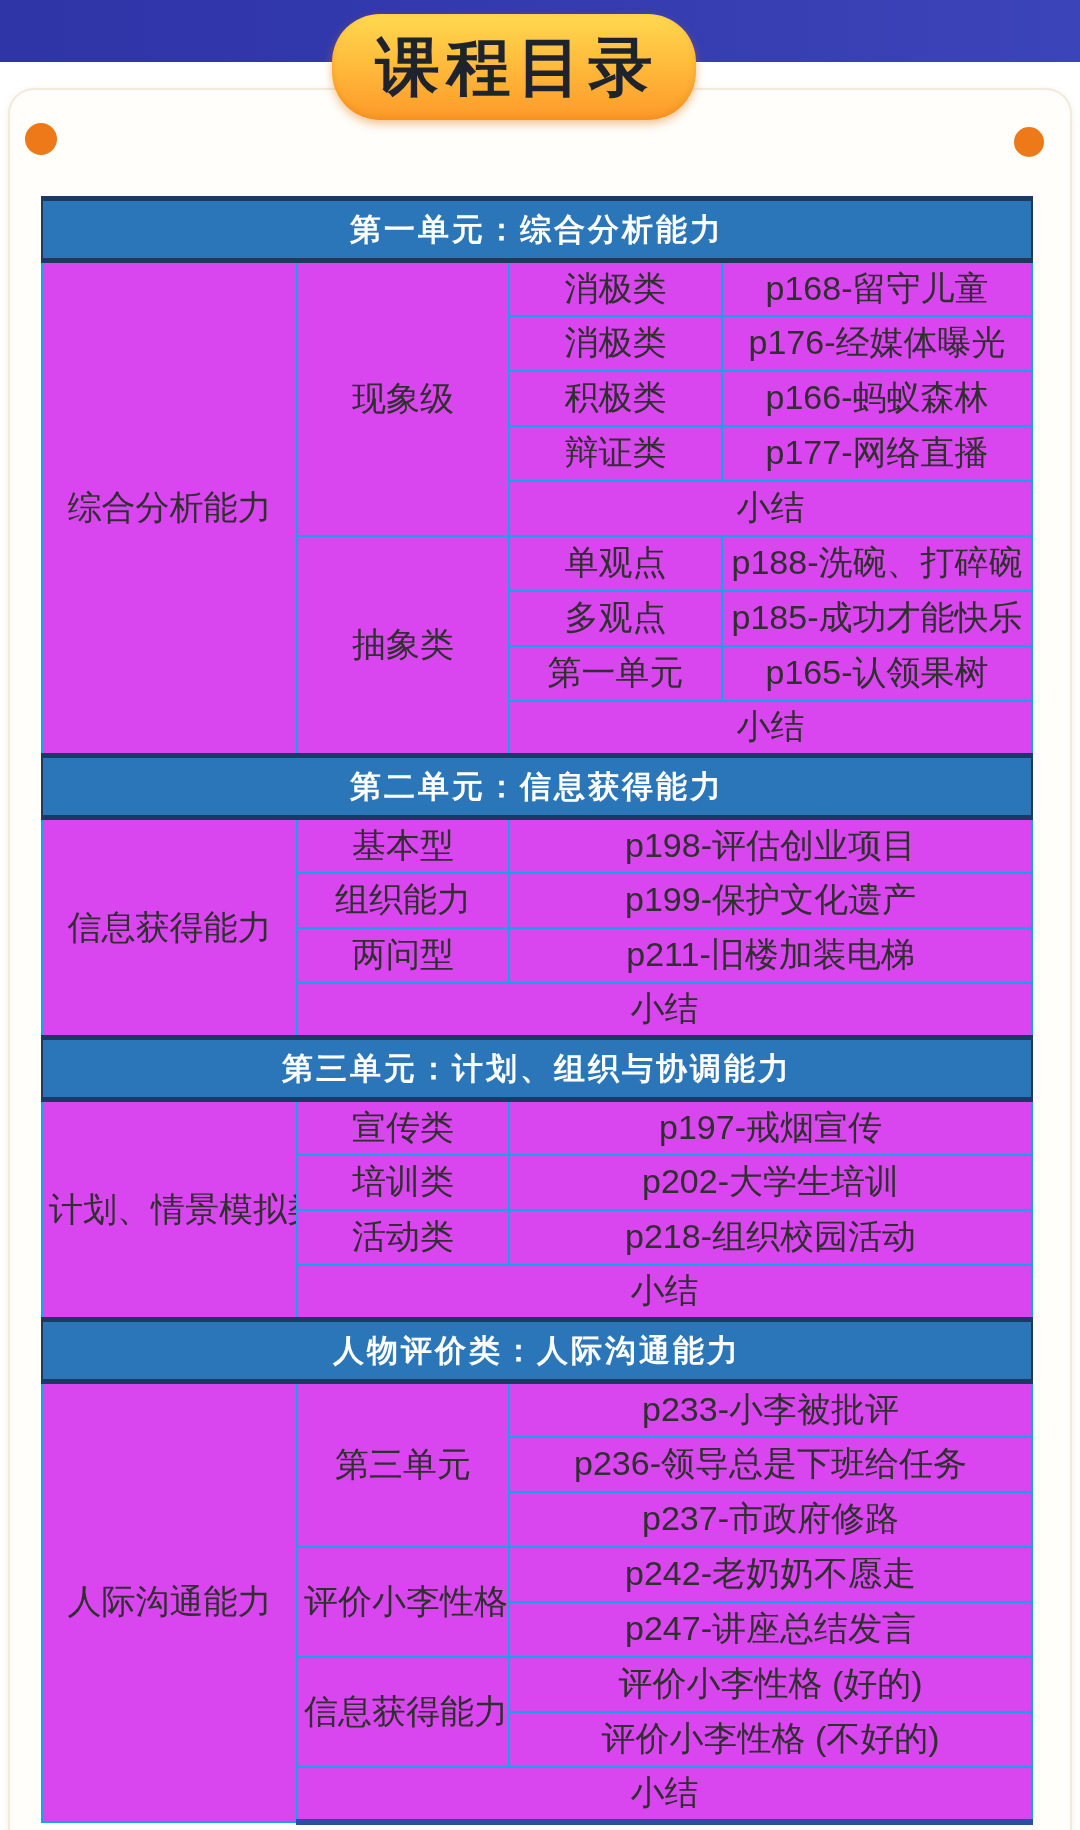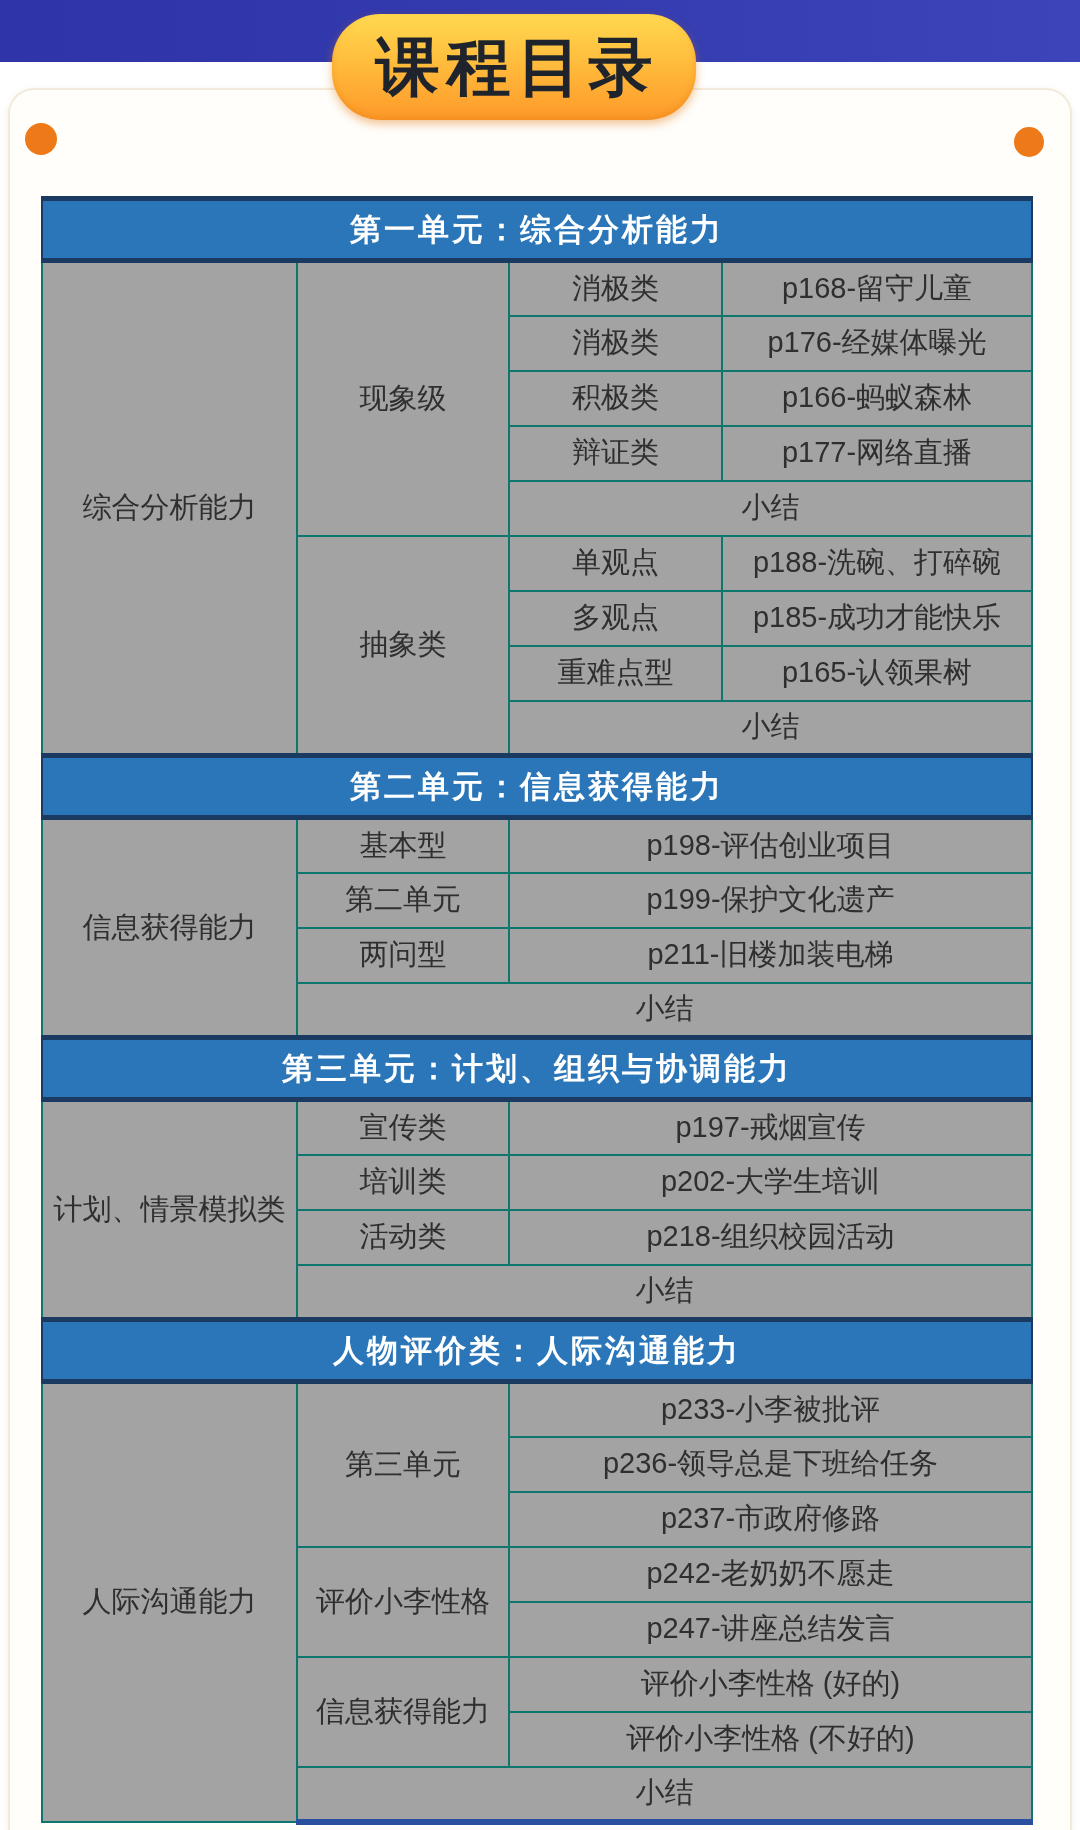--- a/index.html
+++ b/index.html
@@ -30,23 +30,23 @@
   }
   .dot { position:absolute; border-radius:50%; background:#ee7918; }
   .dot-left  { left:25px;  top:123px; width:32px; height:32px; }
   .dot-right { left:1014px; top:127px; width:30px; height:30px; }
 
   table.catalog {
     position:absolute; left:41px; top:196px; width:990px;
     border-collapse:collapse; table-layout:fixed;
   }
   .catalog td {
-    border:2px solid #0f766e; text-align:center; vertical-align:middle;
-    font-size:29px; color:#2f2f2f; padding:0 6px; box-sizing:border-box;
-    background:#a3a3a3; overflow:hidden; white-space:nowrap;
+    border:2px solid #0ea5e9; text-align:center; vertical-align:middle;
+    font-size:34px; color:#2f2f2f; padding:0 6px; box-sizing:border-box;
+    background:#d946ef; overflow:hidden; white-space:nowrap;
   }
   .catalog td.row { height:55px; }
   .catalog td.uhead {
     height:62px; background:#2b76b8; color:#ffffff; font-weight:bold;
     font-size:31px; letter-spacing:3px;
     border-top:5px solid #1b3a61; border-bottom:5px solid #1b3a61;
     border-left:2px solid #1b3a61; border-right:2px solid #1b3a61;font-family:Liberation Serif, serif;
   }
   .catalog tr.last-row td { border-bottom:6px solid #2b4fa0; }
 </style>
@@ -100,37 +100,37 @@
   <tr>
     <td class="row" rowspan="4">抽象类</td>
     <td class="row">单观点</td>
     <td class="row">p188-洗碗、打碎碗</td>
   </tr>
   <tr>
     <td class="row">多观点</td>
     <td class="row">p185-成功才能快乐</td>
   </tr>
   <tr>
-    <td class="row">重难点型</td>
+    <td class="row">第一单元</td>
     <td class="row">p165-认领果树</td>
   </tr>
   <tr>
         <td class="row" colspan="2">小结</td>
       </tr>
 
   <tr>
         <td class="uhead" colspan="4">第二单元：信息获得能力</td>
       </tr>
   <tr>
     <td class="row" rowspan="4">信息获得能力</td>
     <td class="row">基本型</td>
     <td class="row" colspan="2">p198-评估创业项目</td>
   </tr>
   <tr>
-    <td class="row">第二单元</td>
+    <td class="row">组织能力</td>
     <td class="row" colspan="2">p199-保护文化遗产</td>
   </tr>
   <tr>
     <td class="row">两问型</td>
     <td class="row" colspan="2">p211-旧楼加装电梯</td>
   </tr>
   <tr>
         <td class="row" colspan="3">小结</td>
       </tr>
 

